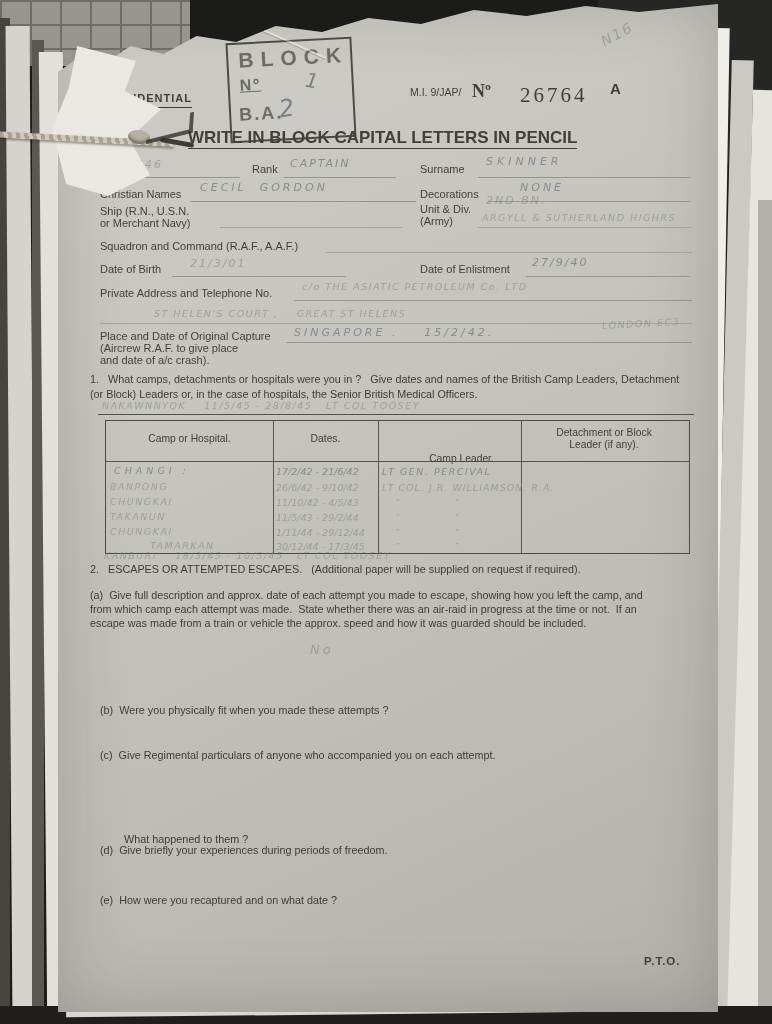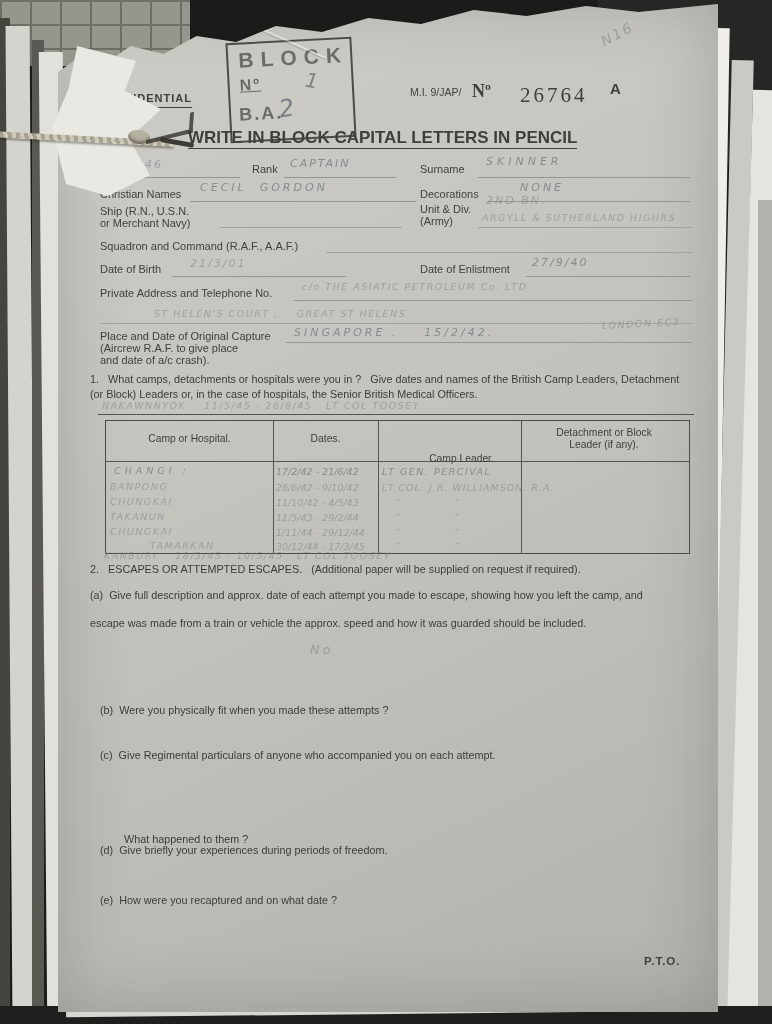--- a/index.html
+++ b/index.html
@@ -206,20 +206,21 @@
 
     <span class="hw small faint" style="left:4px;top:119px;margin-left:40px;">TAMARKAN</span>
     <span class="hw small faint" style="left:170px;top:120px;letter-spacing:0;">30/12/44 - 17/3/45</span>
     <span class="hw small faint" style="left:290px;top:120px;">″&nbsp;&nbsp;&nbsp;&nbsp;&nbsp;&nbsp;&nbsp;&nbsp;&nbsp;&nbsp;&nbsp;&nbsp;″</span>
   </div>
 
   <span class="hw faint small" style="left:46px;top:550px;">KANBURI&nbsp;&nbsp;&nbsp; 18/3/45 - 10/5/45&nbsp;&nbsp; LT COL TOOSEY</span>
 
   <span class="pr para" style="left:32px;top:562px;width:620px;">2.&nbsp;&nbsp; ESCAPES OR ATTEMPTED ESCAPES.&nbsp;&nbsp; (Additional paper will be supplied on request if required).</span>
   <span class="pr para" style="left:32px;top:588px;width:622px;">(a)&nbsp; Give full description and approx. date of each attempt you made to escape, showing how you left the camp, and</span>
+  <span class="pr para" style="left:32px;top:602px;width:622px;">from which camp each attempt was made.&nbsp; State whether there was an air-raid in progress at the time or not.&nbsp; If an</span>
   <span class="pr para" style="left:32px;top:616px;width:622px;">escape was made from a train or vehicle the approx. speed and how it was guarded should be included.</span>
   <span class="hw faint" style="left:252px;top:642px;font-size:13px;letter-spacing:3px;">No</span>
 
   <span class="pr para" style="left:42px;top:703px;">(b)&nbsp; Were you physically fit when you made these attempts ?</span>
   <span class="pr para" style="left:42px;top:748px;">(c)&nbsp; Give Regimental particulars of anyone who accompanied you on each attempt.</span>
   <span class="pr para" style="left:66px;top:800px;margin-top:32px;">What happened to them ?</span>
   <span class="pr para" style="left:42px;top:843px;">(d)&nbsp; Give briefly your experiences during periods of freedom.</span>
   <span class="pr para" style="left:42px;top:893px;">(e)&nbsp; How were you recaptured and on what date ?</span>
 
   <span class="pr bold" style="left:586px;top:954px;font-size:11.5px;letter-spacing:1px;">P.T.O.</span>

